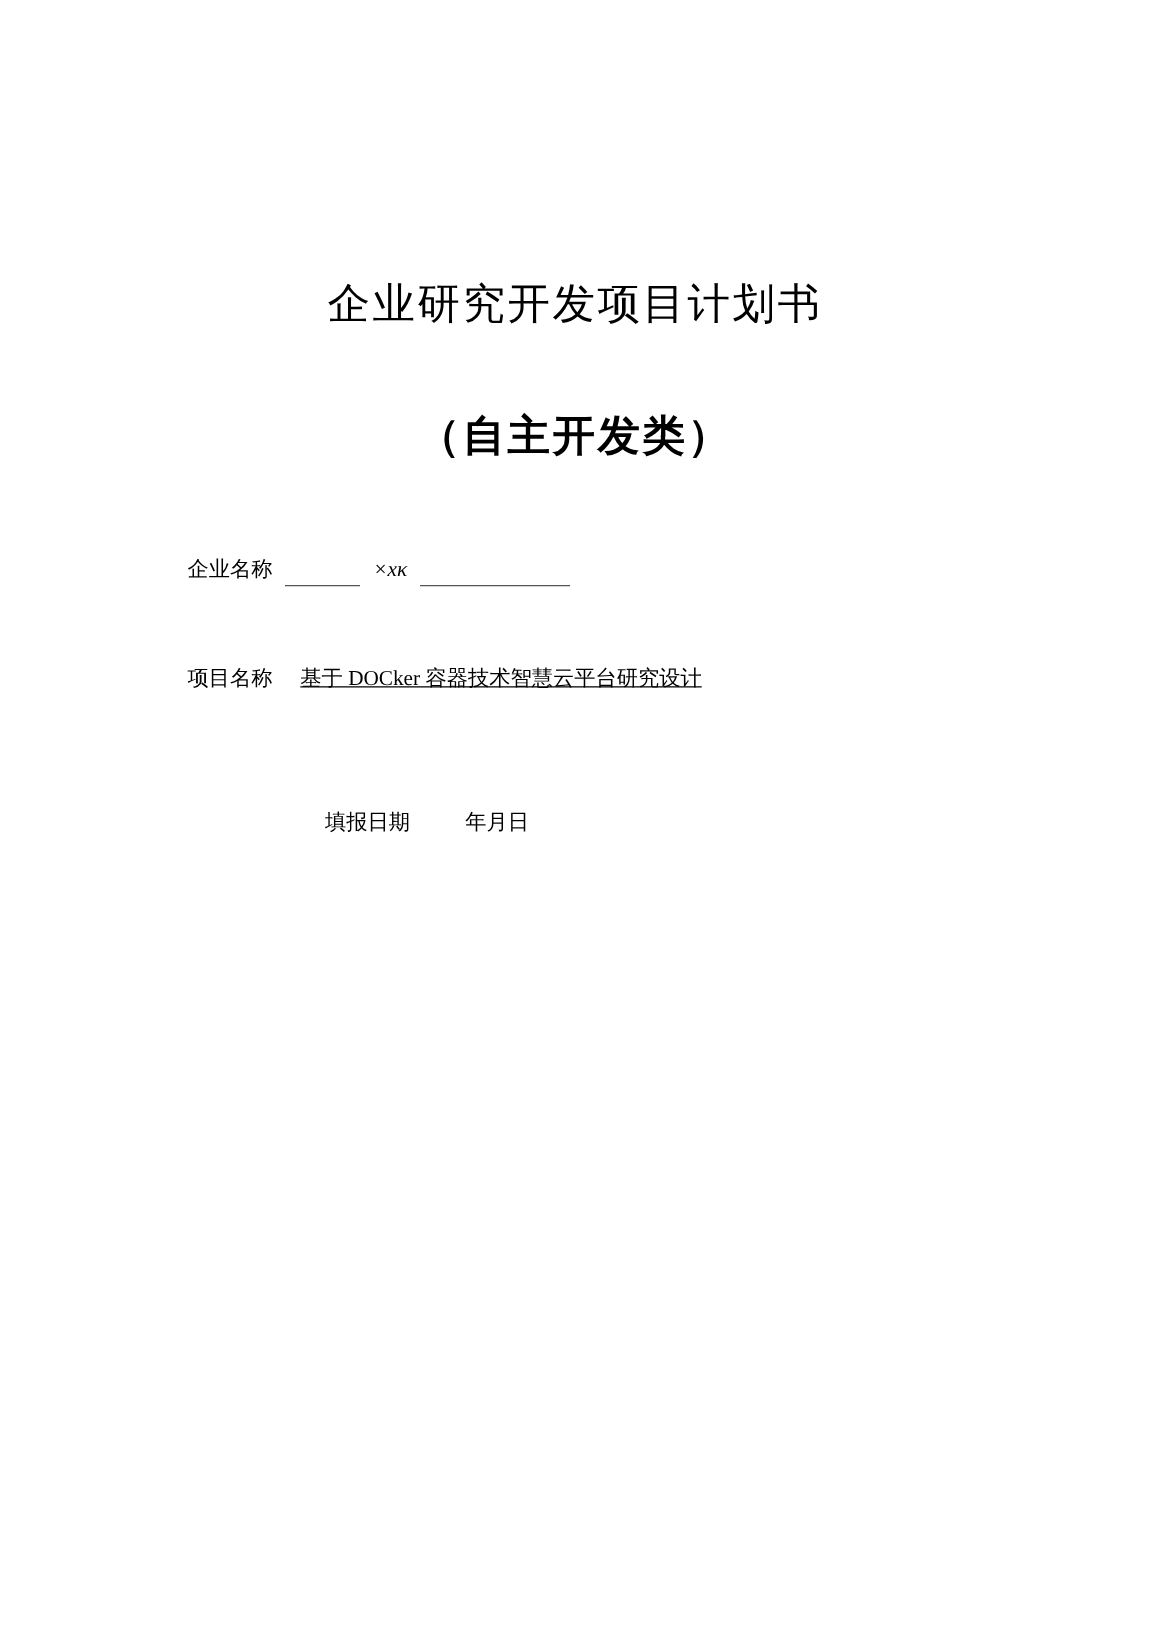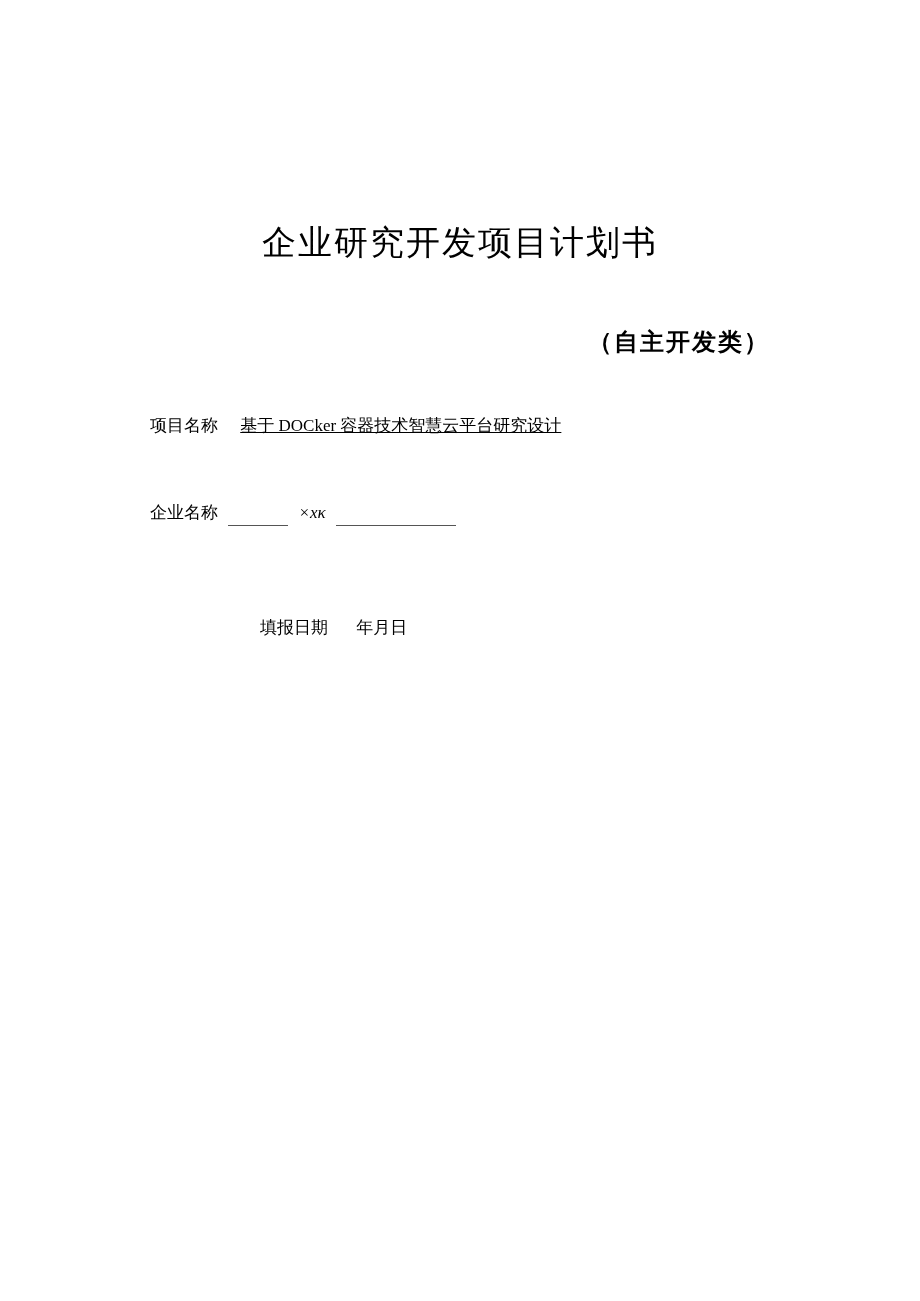--- a/index.html
+++ b/index.html
@@ -19,24 +19,24 @@
       padding: 220px 150px 0 150px;
     }
     .title-main {
       text-align: center;
       font-size: 34px;
       font-weight: normal;
       margin-bottom: 60px;
       letter-spacing: 2px;
     }
     .title-sub {
-      text-align: right;
-      font-size: 24px;
+      text-align: center;
+      font-size: 34px;
       font-weight: bold;
-      margin-bottom: 54px;
+      margin-bottom: 70px;
       letter-spacing: 2px;
     }
     .form-row {
       font-size: 17px;
       margin-bottom: 60px;
       line-height: 1.6;
     }
     .form-row.indented {
       padding-left: 20px;
     }
@@ -72,40 +72,40 @@
       width: 200px;
       margin: 0 4px;
     }
     .footer-date {
       font-size: 17px;
       text-align: left;
       padding-left: 110px;
       margin-top: 90px;
     }
     .footer-date .label-report {
-      margin-right: 24px;
+      margin-right: 40px;
     }
   </style>
 </head>
 <body>
 
 <div class="page-container">
   <h1 class="title-main">企业研究开发项目计划书</h1>
   <h2 class="title-sub">（自主开发类）</h2>
 
   <div class="form-row">
-    <span class="label">项目名称</span>
-    <span class="value-underlined">基于 DOCker 容器技术智慧云平台研究设计</span>
-  </div>
-
-  <div class="form-row">
     <span class="label">企业名称</span>
     <span class="filler-line short-line"></span>
     <span class="italic">×xκ</span>
     <span class="filler-line med-line"></span>
+  </div>
+
+  <div class="form-row">
+    <span class="label">项目名称</span>
+    <span class="value-underlined">基于 DOCker 容器技术智慧云平台研究设计</span>
   </div>
 
 
 
 
   <div class="footer-date">
     <span class="label-report">填报日期</span>
     <span>年月日</span>
   </div>
 </div>

